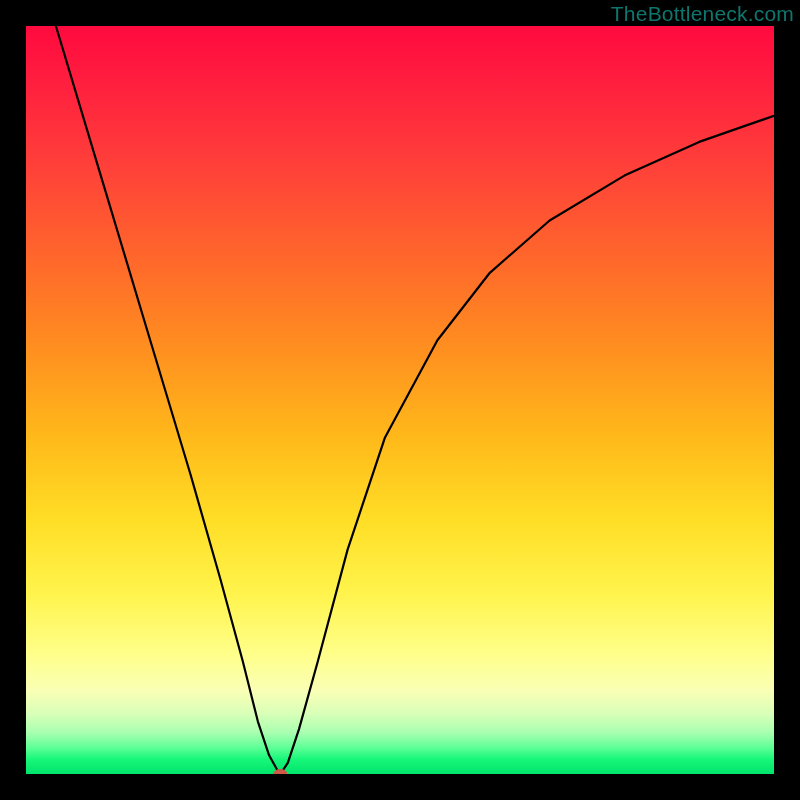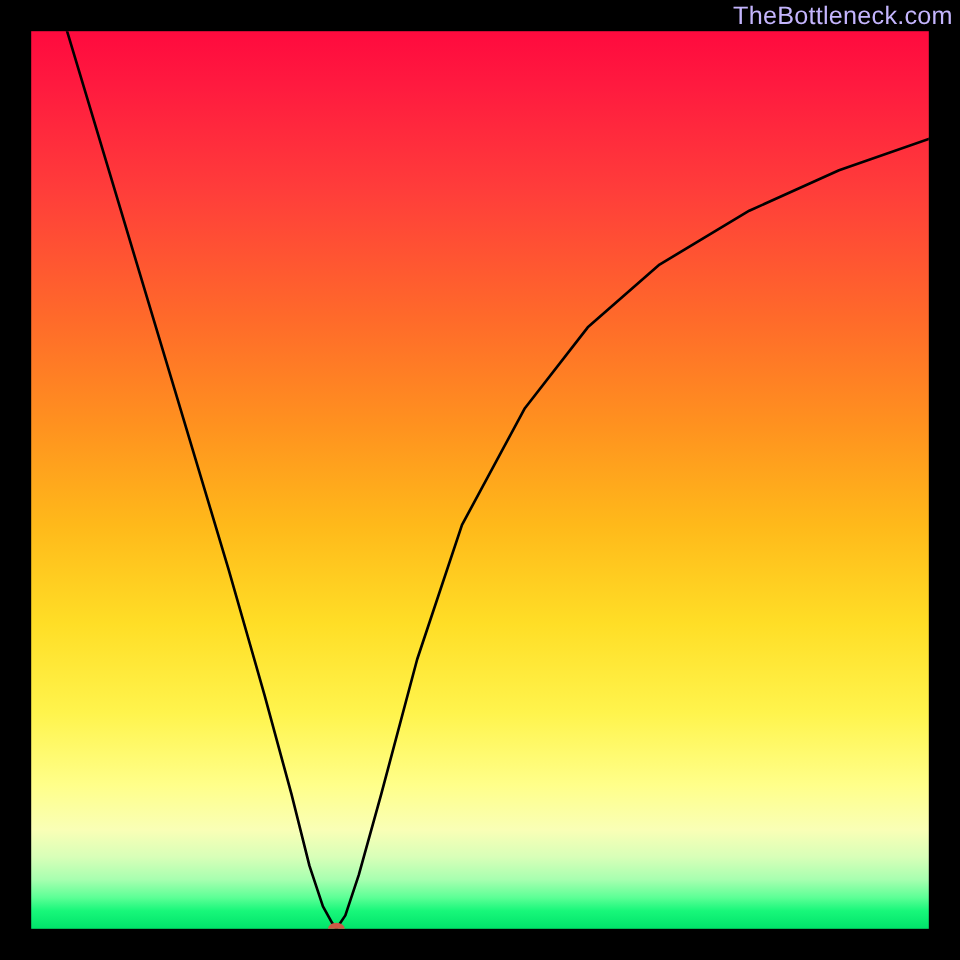--- a/index.html
+++ b/index.html
@@ -58,21 +58,21 @@
     stroke-linejoin: round;
   }
   .curve .dot {
     fill: #cc5a46;
     stroke: none;
   }
   .watermark {
     position: absolute;
     top: 2px;
     right: 6px;
-    color: #c4b5fd;
+    color: #0f766e;
     font-size: 21px;
     letter-spacing: 0.2px;
     font-weight: 400;
   }
 </style>
 </head>
 <body>
 
 <div class="frame">
   <div class="plot">

